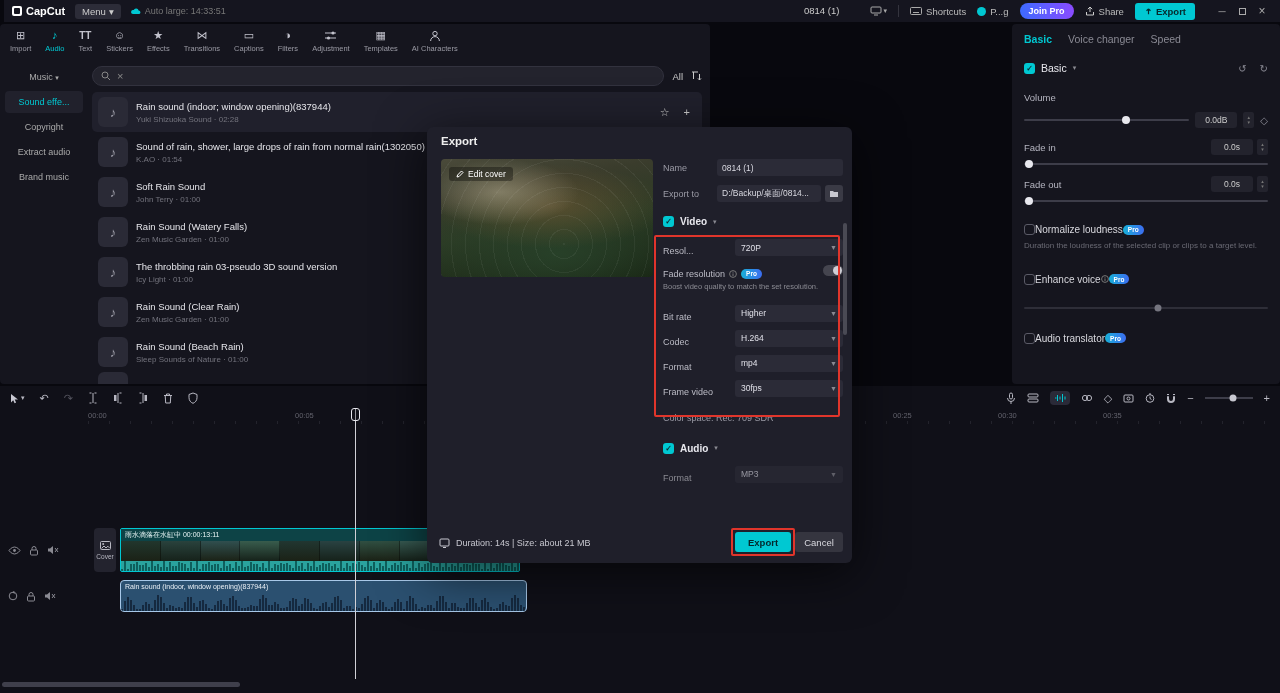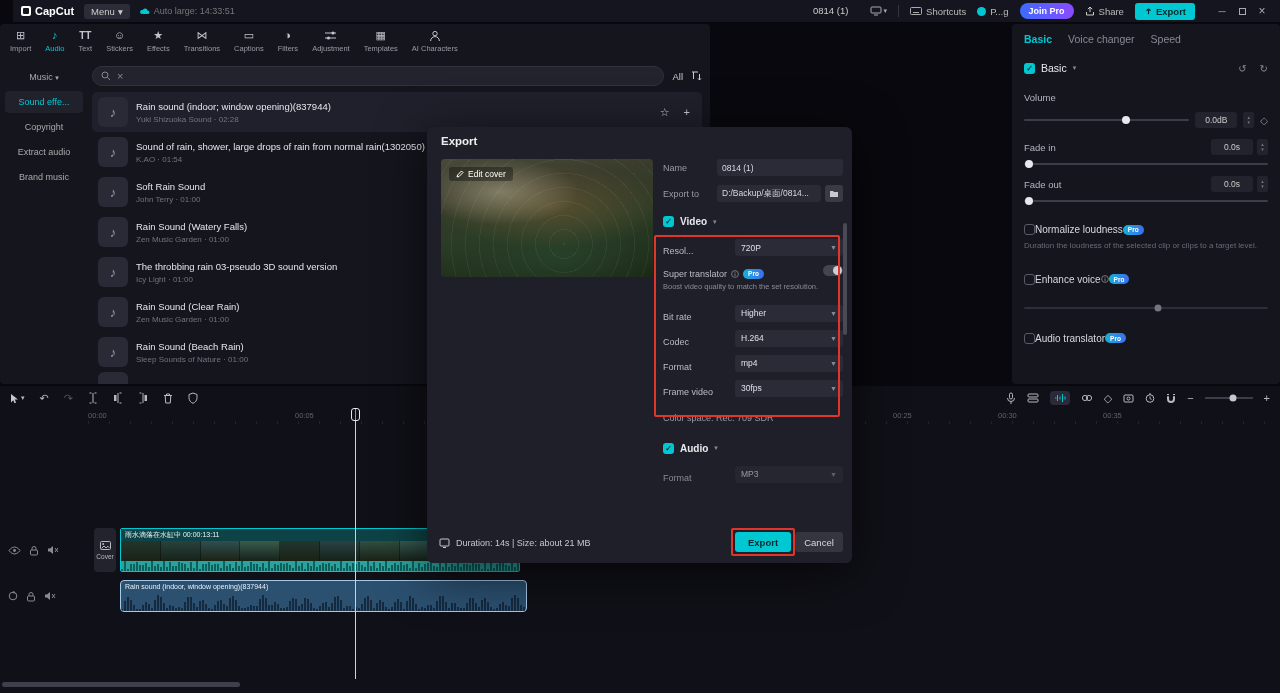--- a/index.html
+++ b/index.html
@@ -2,21 +2,21 @@
 <html style="--accent: #00c8d2; --annotation: #e0352b;"><head>
 <meta charset="utf-8">
 <style>
   * { box-sizing: border-box; margin: 0; padding: 0; }
   html,body { width:1280px; height:693px; background:#08080e; overflow:hidden;
     font-family:"Liberation Sans", sans-serif; color:#ddd; }
   #app { position:relative; width:1280px; height:693px; }
   svg { display:block; }
 
   
-  .titlebar { position:absolute; top:0; left:13px; right:0; height:22px; background:#15151f;
+  .titlebar { position:absolute; top:0; left:4px; right:0; height:22px; background:#15151f;
     display:flex; align-items:center; font-size:10px; color:#bbb; z-index:6; }
   .tb-left { display:flex; align-items:center; gap:10px; padding-left:8px; }
   .logo { display:flex; align-items:center; gap:4px; font-weight:bold; color:#fff; font-size:11px; }
   .logo-mark { width:10px; height:10px; background:#fff; border-radius:2px; position:relative; }
   .logo-mark::after{ content:""; position:absolute; left:2px; top:2px; width:6px; height:6px; background:#15151f; border-radius:1px; }
   .menu-btn { background:#2c2c38; border:none; color:#ccc; font-size:9.5px; border-radius:3px;
     padding:2px 7px; display:flex; gap:3px; align-items:center; cursor:pointer; }
   .autosave { display:flex; gap:4px; align-items:center; font-size:9px; color:#777; }
   .tb-title { position:absolute; left:800px; top:5px; font-size:9.5px; color:#ccc; }
   .tb-right { position:absolute; right:0; top:0; height:22px; display:flex; align-items:center;
@@ -994,21 +994,21 @@
 
       <div class="set-row">
         <span class="set-label">Resol...</span>
         <span class="dd">
           <span>720P</span>
             <span class="caret">▼</span>
         </span>
       </div>
       <div class="set-row slim">
         <span class="set-label">
-          <span>Super translator</span>
+          <span>Fade resolution</span>
           <span>
               <svg width="8" height="8" viewBox="0 0 8 8">
                 <circle cx="4" cy="4" r="3.4" fill="none" stroke="#777"></circle>
                 <line x1="4" y1="3.4" x2="4" y2="6" stroke="#777"></line>
                 <circle cx="4" cy="2.2" r="0.5" fill="#777"></circle>
               </svg>
             </span>
           <span class="pro-badge">Pro</span>
         </span>
         <span class="toggle">

